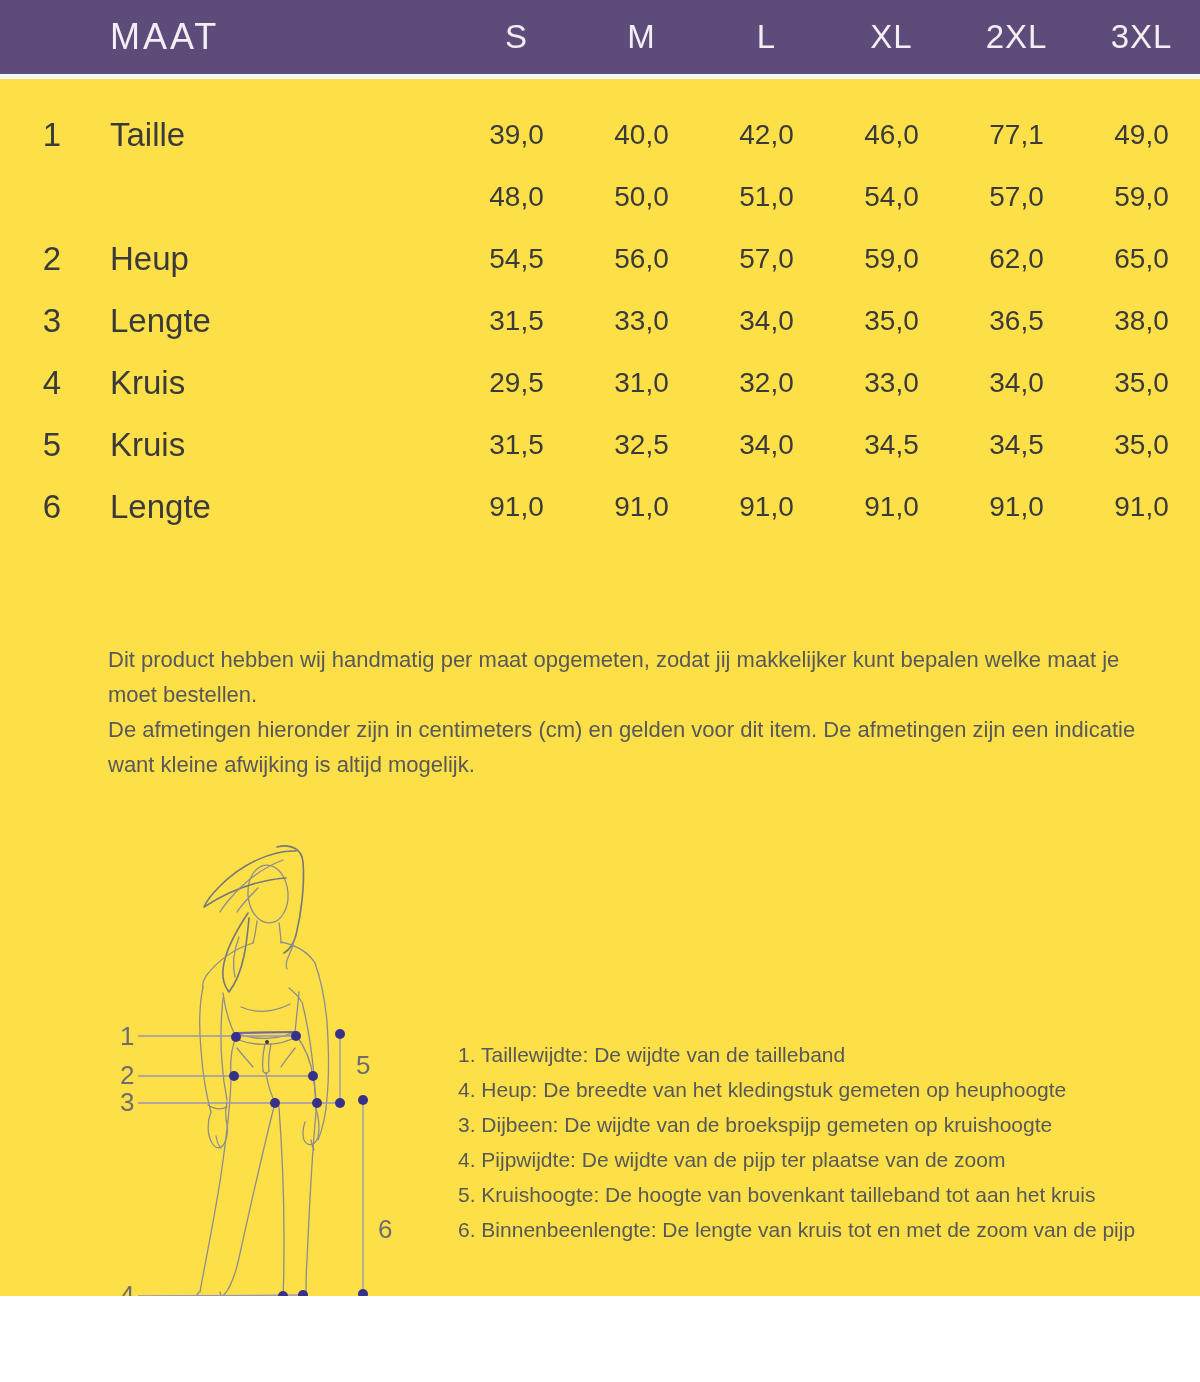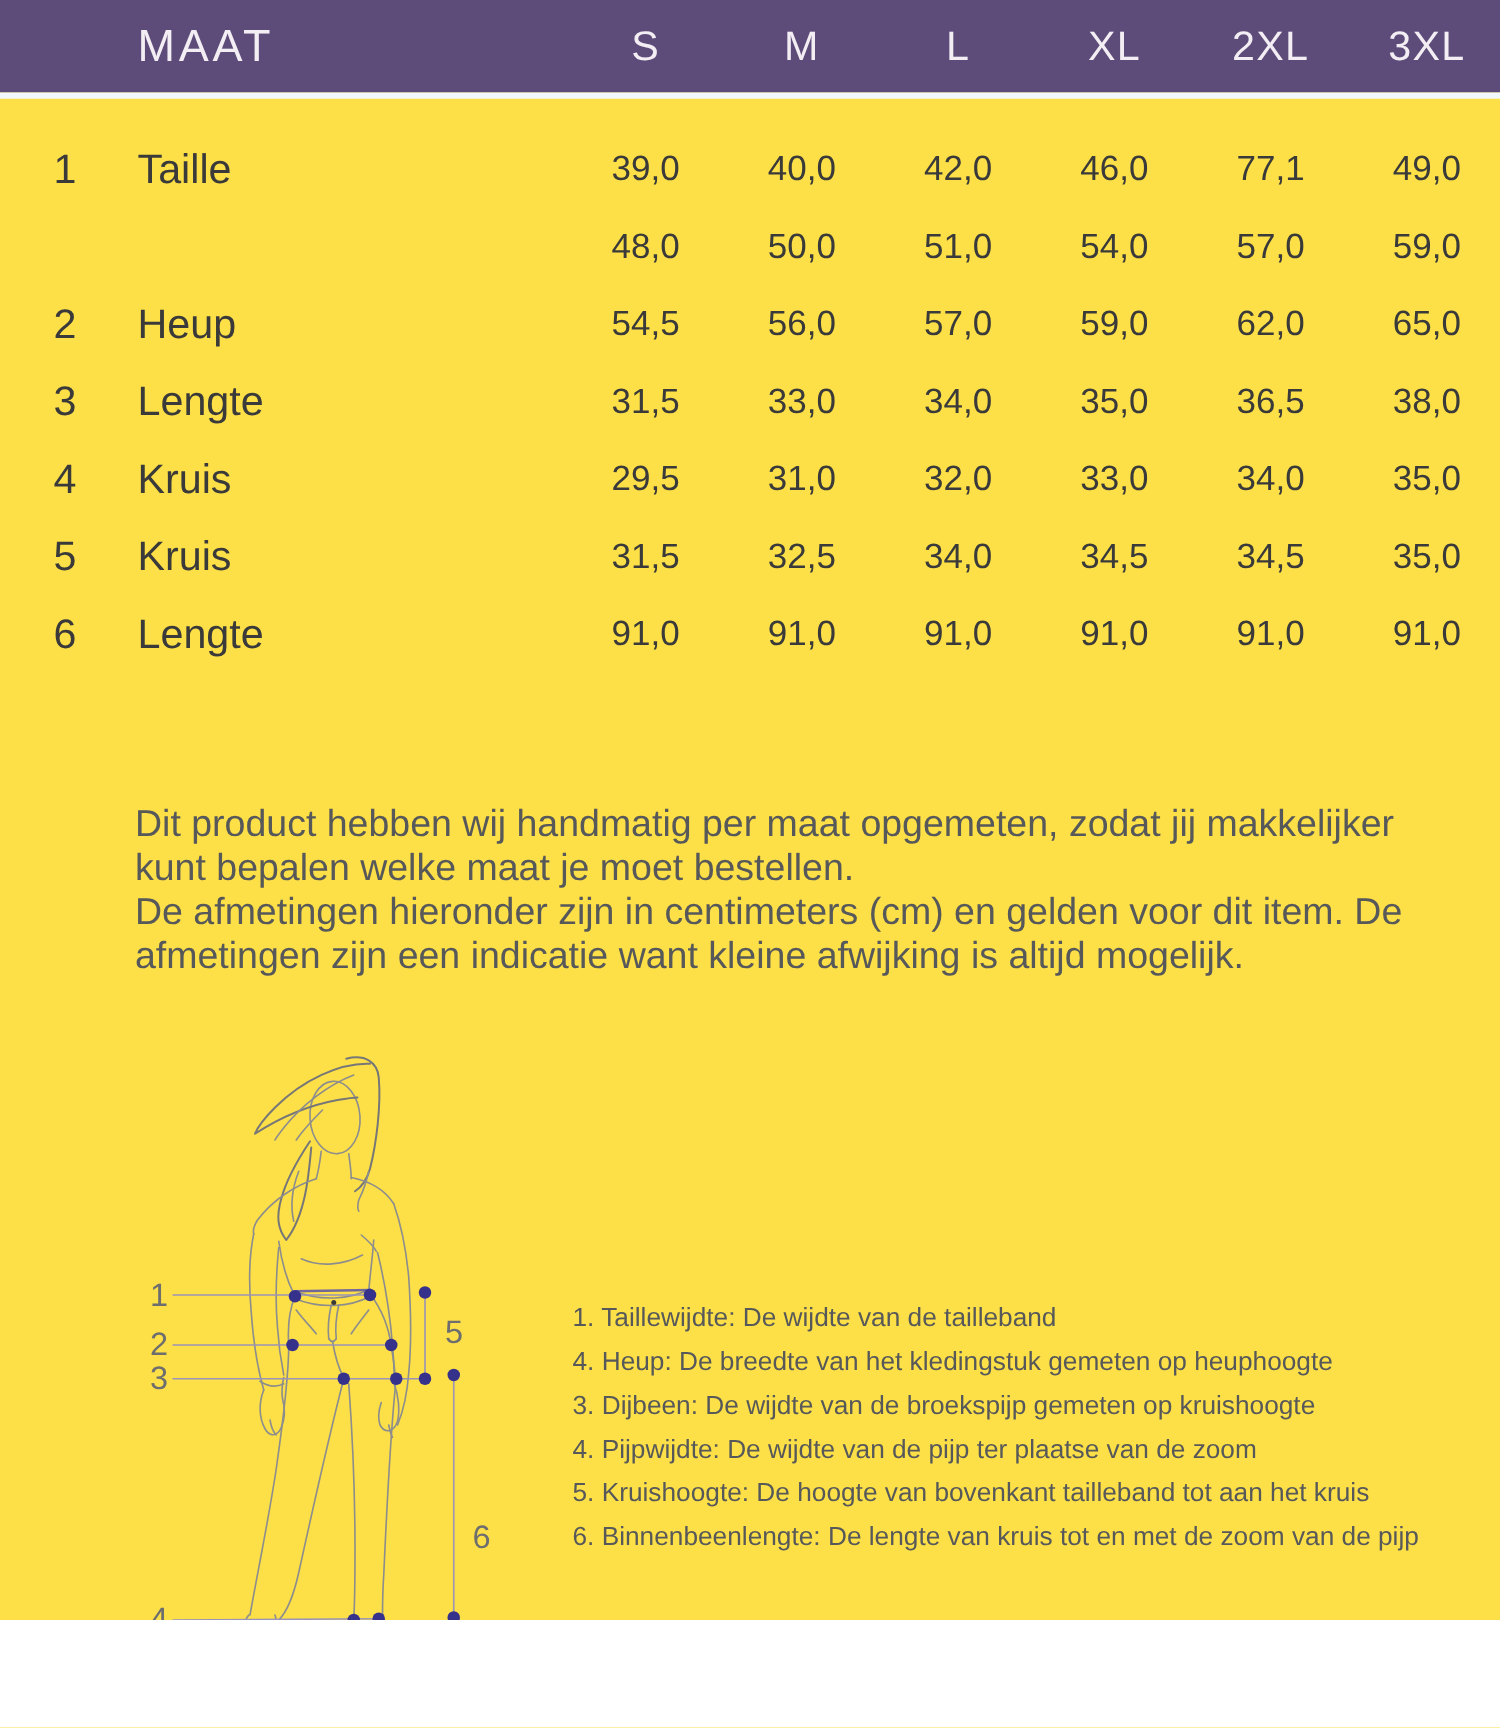--- a/index.html
+++ b/index.html
@@ -19,21 +19,21 @@
   .trow { position:relative; height:62px; }
   .tnum   { position:absolute; left:28px; width:48px; top:50%; transform:translateY(-50%);
             text-align:center; font-size:33px; font-weight:300; color:#3a3a3a; }
   .tlabel { position:absolute; left:110px; top:50%; transform:translateY(-50%);
             font-size:33px; font-weight:300; color:#3a3a3a; white-space:nowrap; }
   .tvals  { position:absolute; left:454px; top:50%; transform:translateY(-50%); display:flex; }
   .tval   { width:125px; text-align:center; font-size:28px; font-weight:400; color:#3a3a3a; }
 
   
   .description { position:absolute; left:108px; top:642px; width:1064px;
-                 font-size:30px; line-height:35px; font-weight:300; color:#57585a; }
+                 font-size:22px; line-height:35px; font-weight:300; color:#57585a; }
   .description p { margin:0; }
 
   
   .legend { position:absolute; left:458px; top:1037px; width:740px;
             font-size:21px; line-height:35px; font-weight:300; color:#57585a; }
   .legend-item { white-space:nowrap; }
 
   
   .figure { position:absolute; left:90px; top:840px; }
   .sketch { fill:none; stroke:#8d8d8d; stroke-width:1.3; stroke-linecap:round; stroke-linejoin:round; }

